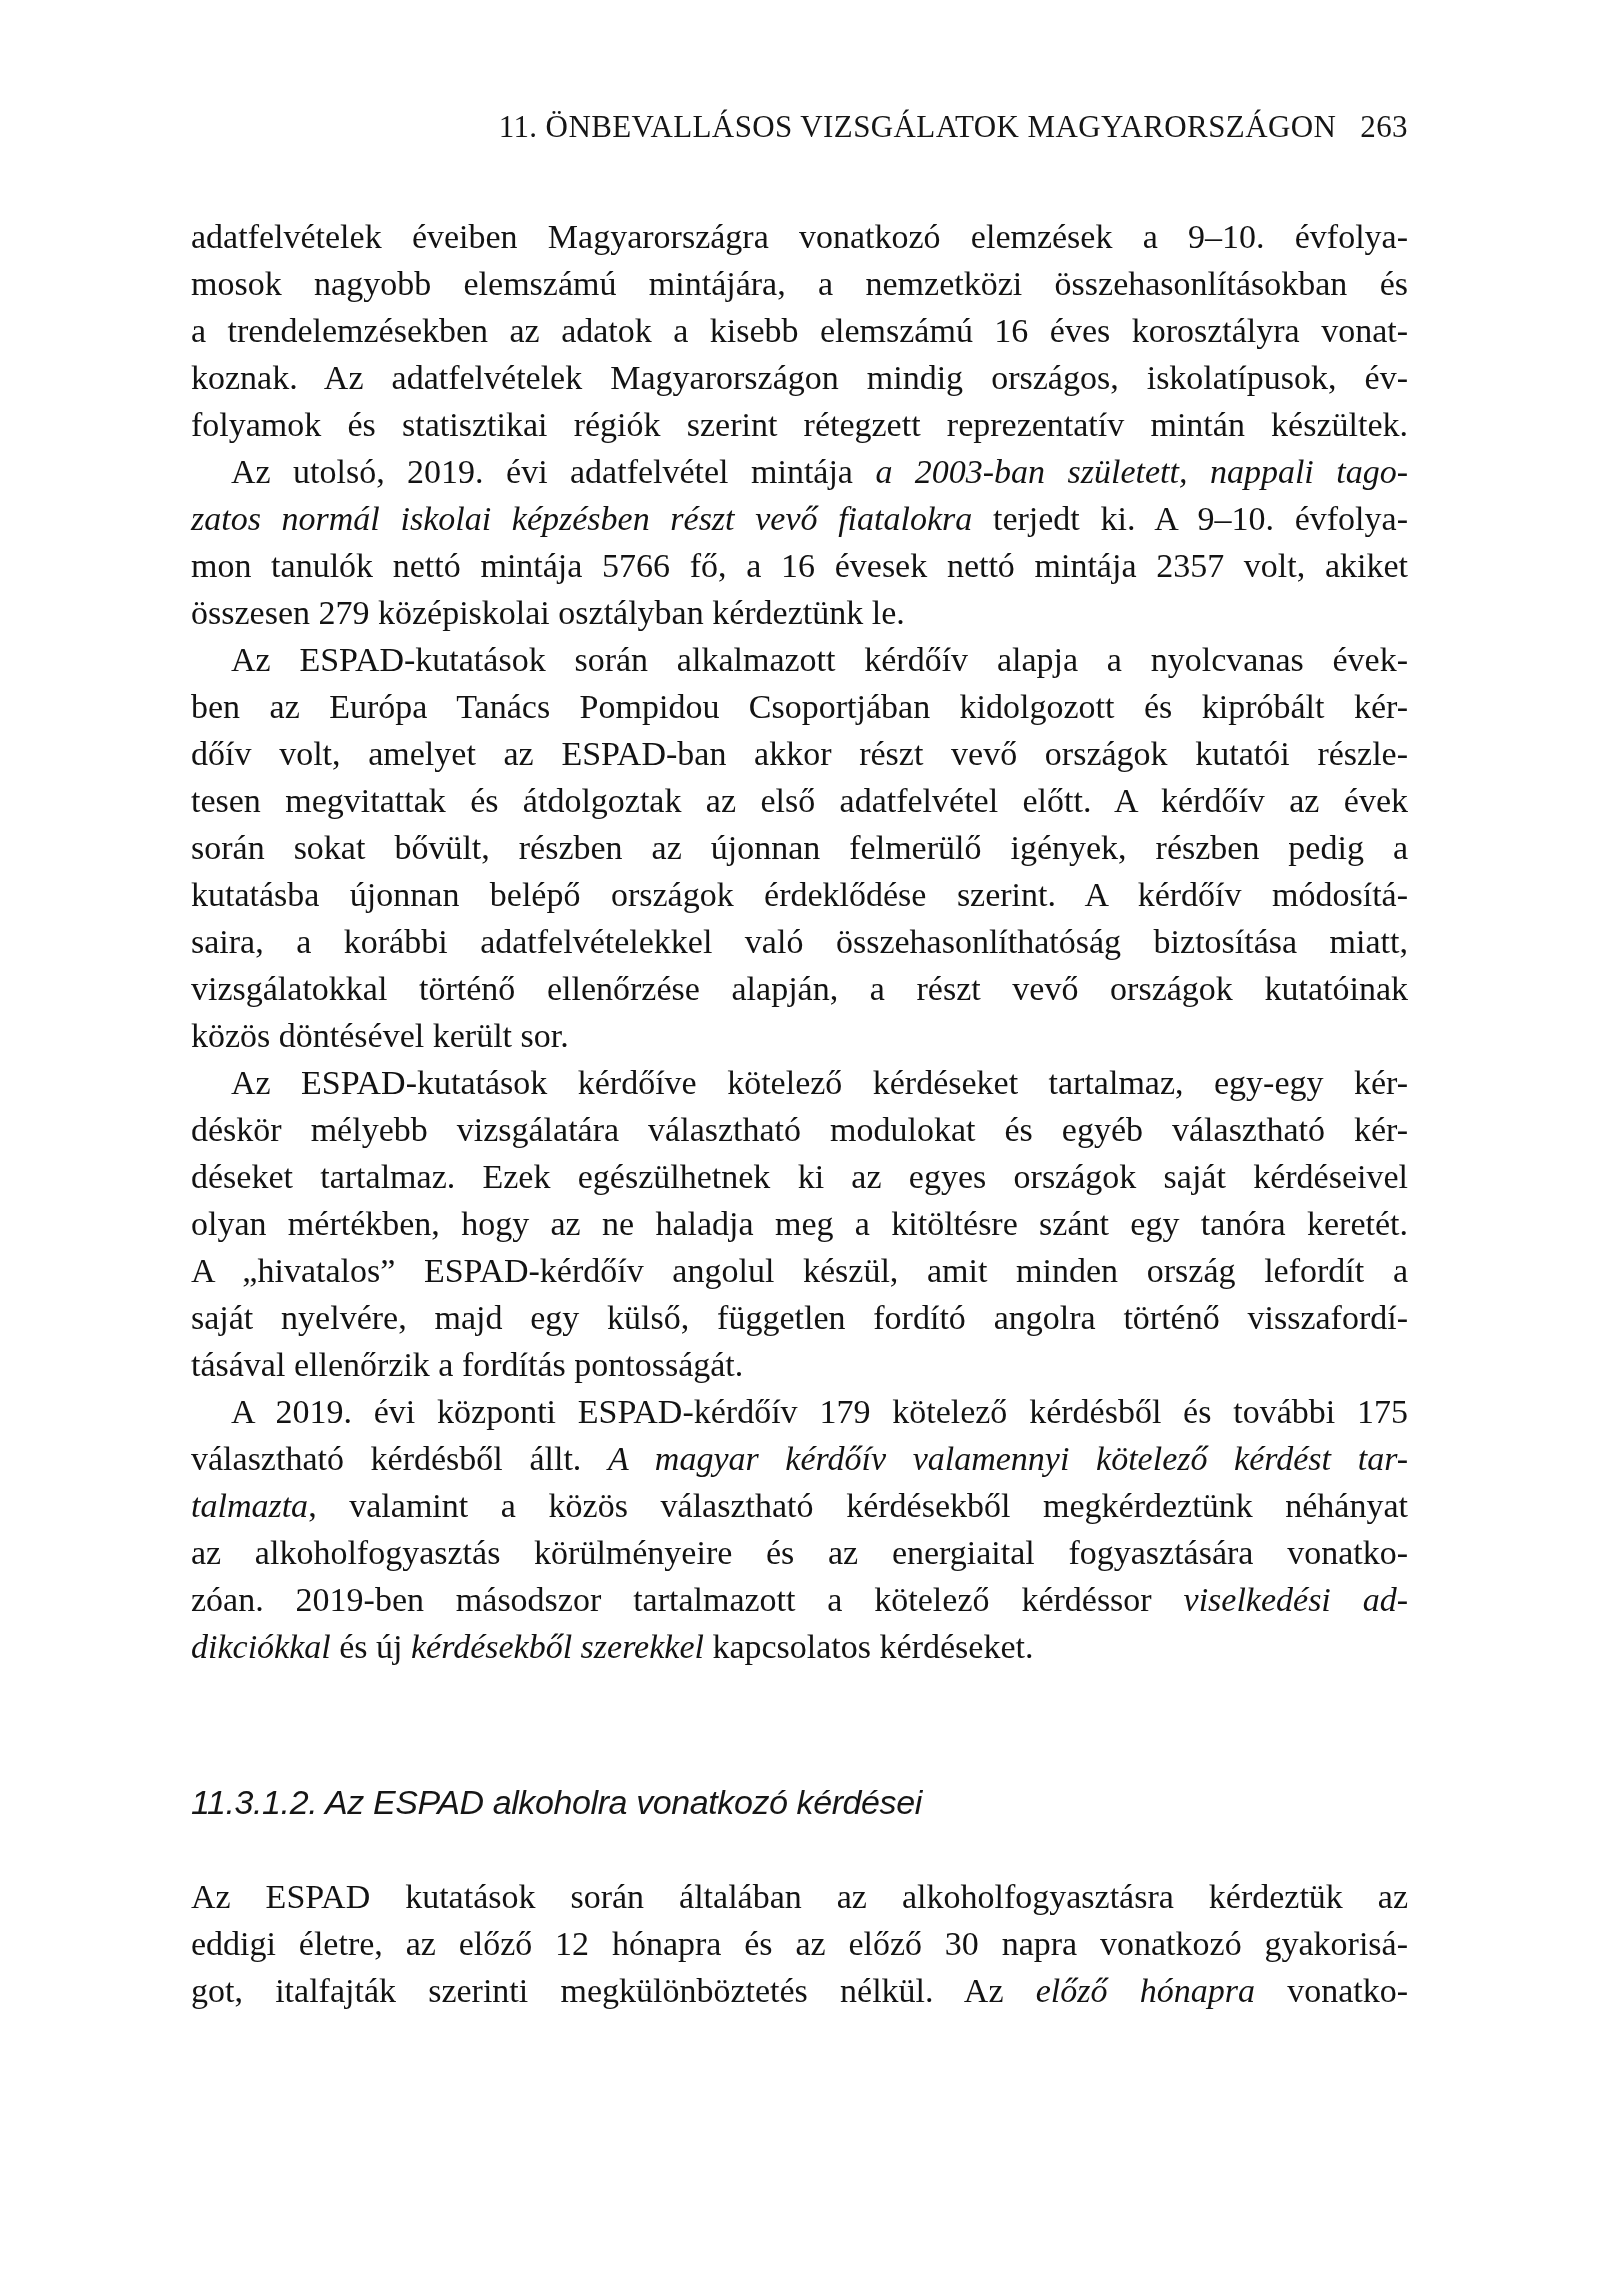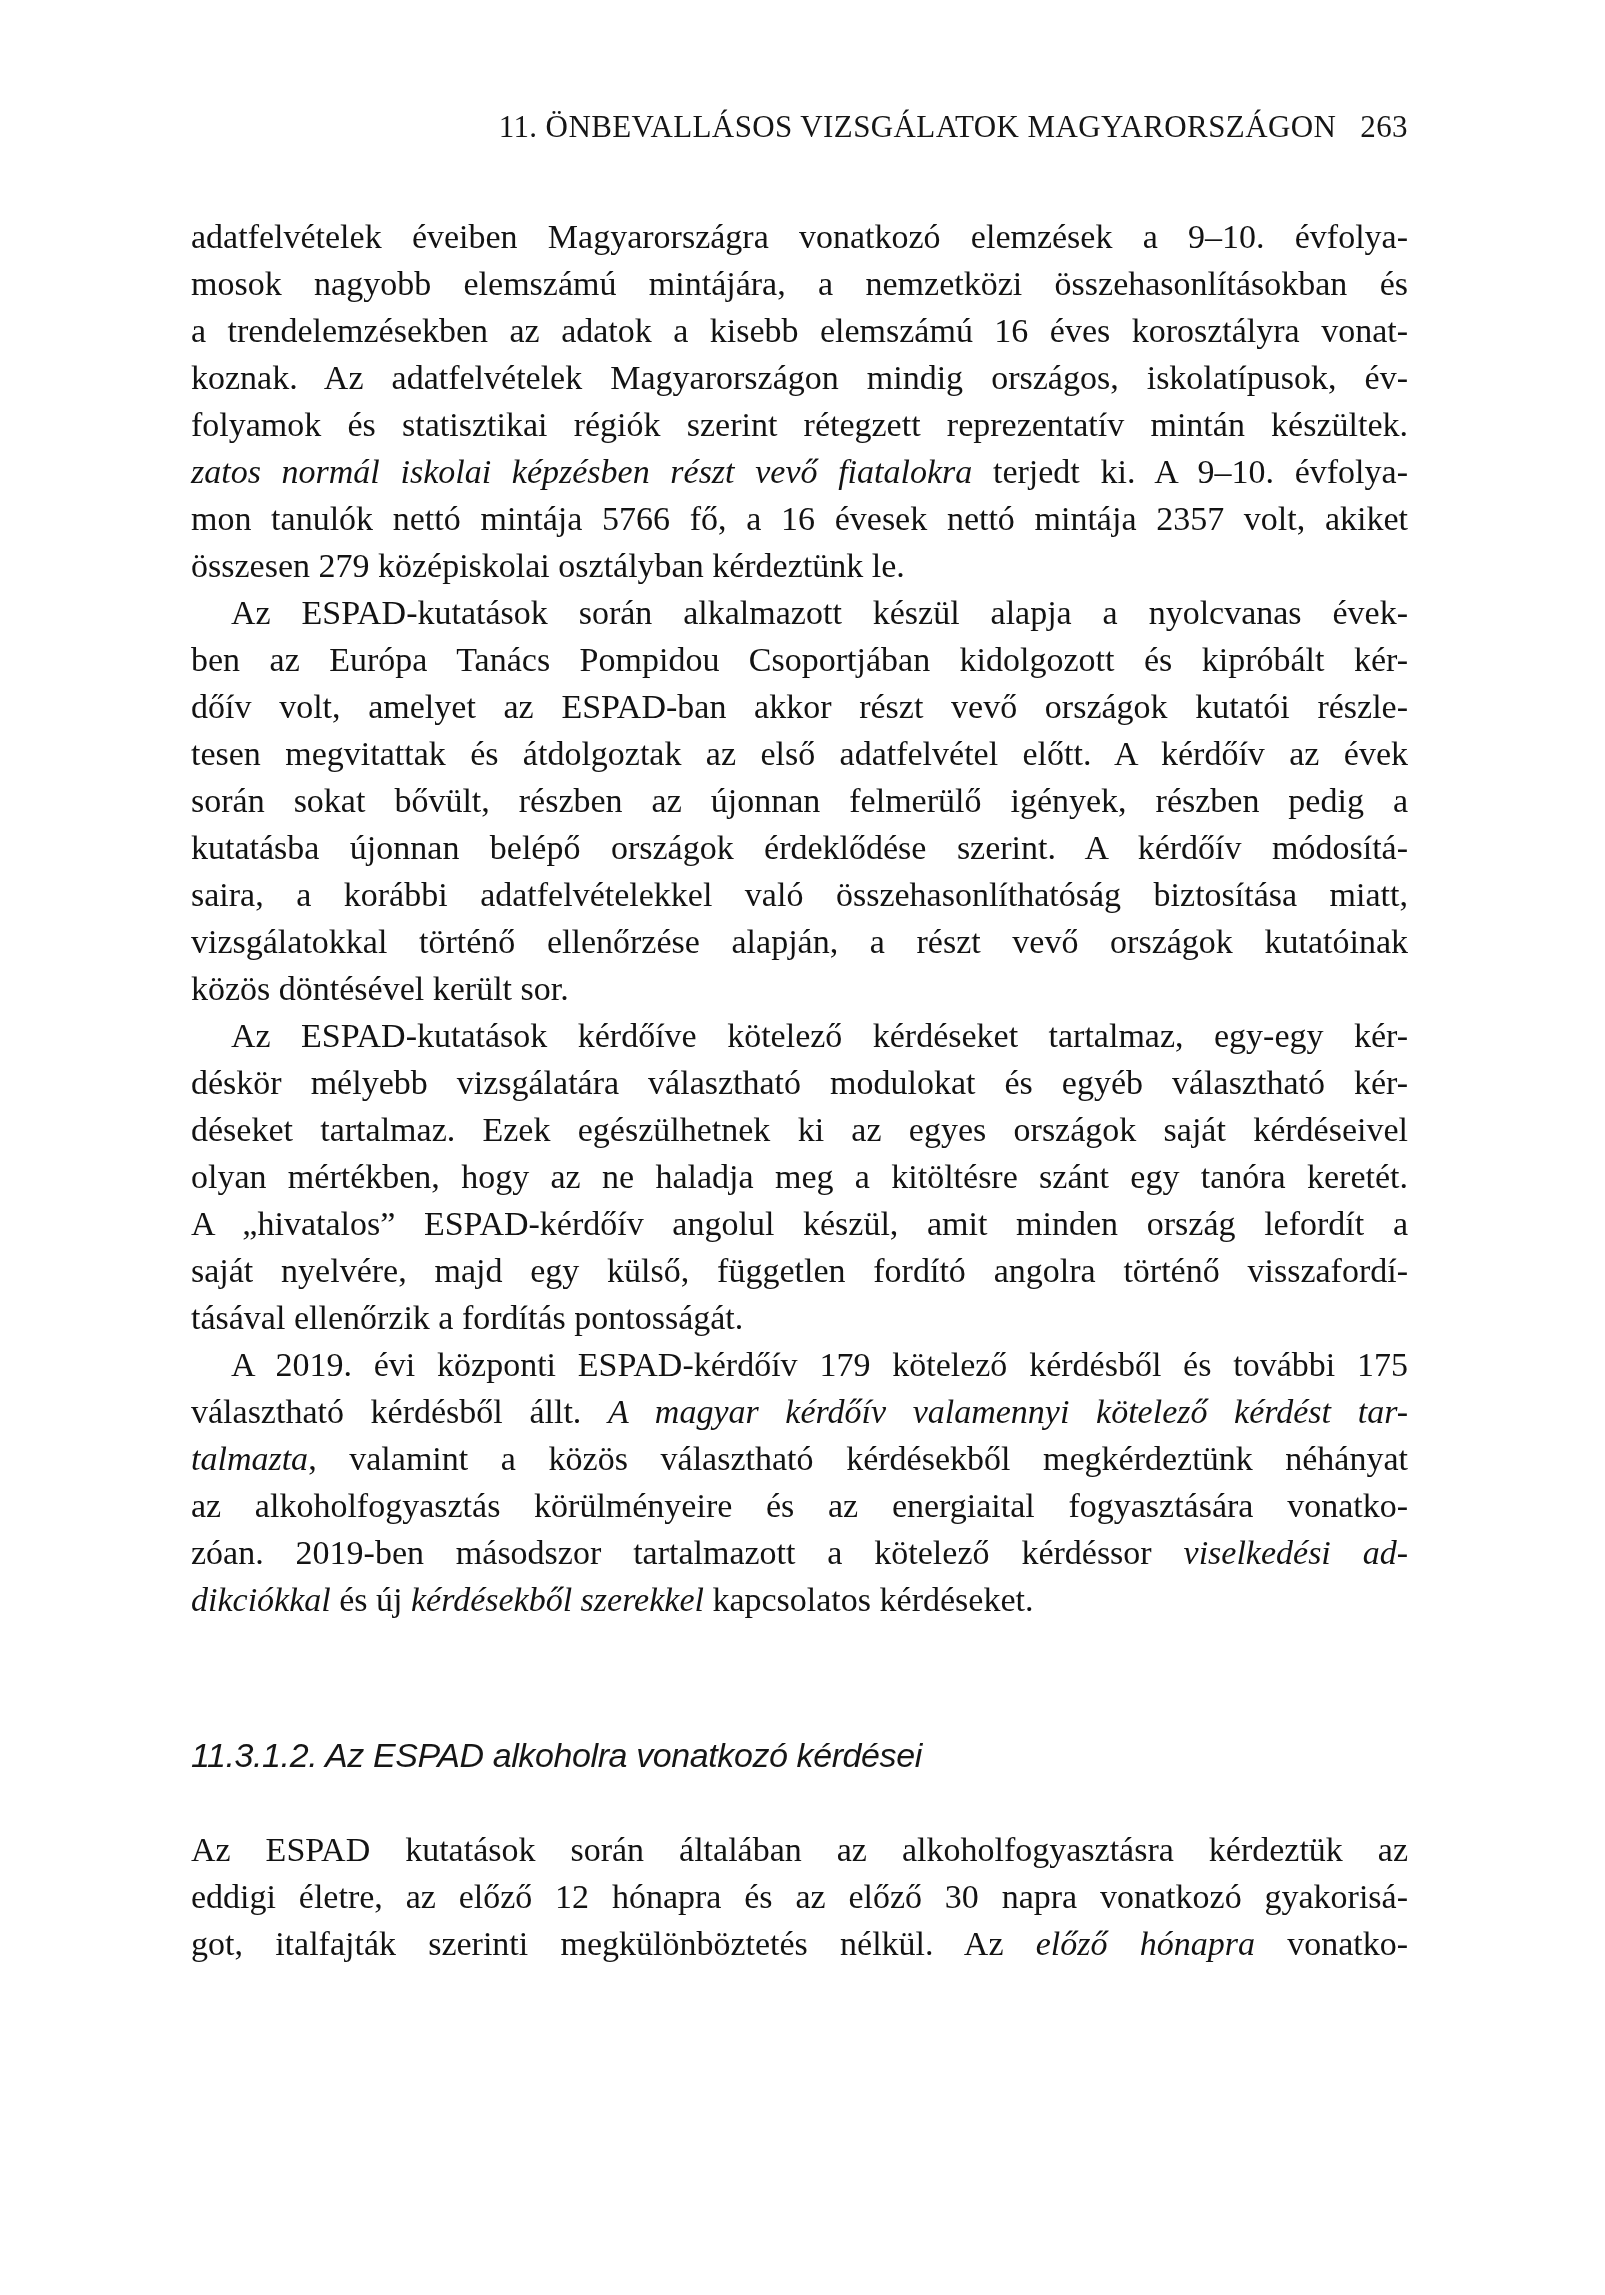--- a/index.html
+++ b/index.html
@@ -81,26 +81,27 @@
   </div>
   <div class="text-body" id="text-body">
       <div class="paragraph">
         <div class="line"><span>adatfelvételek éveiben Magyarországra vonatkozó elemzések a 9–10. évfolya-</span></div>
         <div class="line"><span>mosok nagyobb elemszámú mintájára, a nemzetközi összehasonlításokban és</span></div>
         <div class="line"><span>a trendelemzésekben az adatok a kisebb elemszámú 16 éves korosztályra vonat-</span></div>
         <div class="line"><span>koznak. Az adatfelvételek Magyarországon mindig országos, iskolatípusok, év-</span></div>
         <div class="line"><span>folyamok és statisztikai régiók szerint rétegzett reprezentatív mintán készültek.</span></div>
       </div>
       <div class="paragraph">
+        <div class="line indent"><span>Az utolsó, 2019. évi adatfelvétel mintája </span><em>a 2003-ban született, nappali tago-</em></div>
         <div class="line"><em>zatos normál iskolai képzésben részt vevő fiatalokra</em><span> terjedt ki. A 9–10. évfolya-</span></div>
         <div class="line"><span>mon tanulók nettó mintája 5766 fő, a 16 évesek nettó mintája 2357 volt, akiket</span></div>
         <div class="line last"><span>összesen 279 középiskolai osztályban kérdeztünk le.</span></div>
       </div>
       <div class="paragraph">
-        <div class="line indent"><span>Az ESPAD-kutatások során alkalmazott készül alapja a nyolcvanas évek-</span></div>
+        <div class="line indent"><span>Az ESPAD-kutatások során alkalmazott kérdőív alapja a nyolcvanas évek-</span></div>
         <div class="line"><span>ben az Európa Tanács Pompidou Csoportjában kidolgozott és kipróbált kér-</span></div>
         <div class="line"><span>dőív volt, amelyet az ESPAD-ban akkor részt vevő országok kutatói részle-</span></div>
         <div class="line"><span>tesen megvitattak és átdolgoztak az első adatfelvétel előtt. A kérdőív az évek</span></div>
         <div class="line"><span>során sokat bővült, részben az újonnan felmerülő igények, részben pedig a</span></div>
         <div class="line"><span>kutatásba újonnan belépő országok érdeklődése szerint. A kérdőív módosítá-</span></div>
         <div class="line"><span>saira, a korábbi adatfelvételekkel való összehasonlíthatóság biztosítása miatt,</span></div>
         <div class="line"><span>vizsgálatokkal történő ellenőrzése alapján, a részt vevő országok kutatóinak</span></div>
         <div class="line last"><span>közös döntésével került sor.</span></div>
       </div>
       <div class="paragraph">

